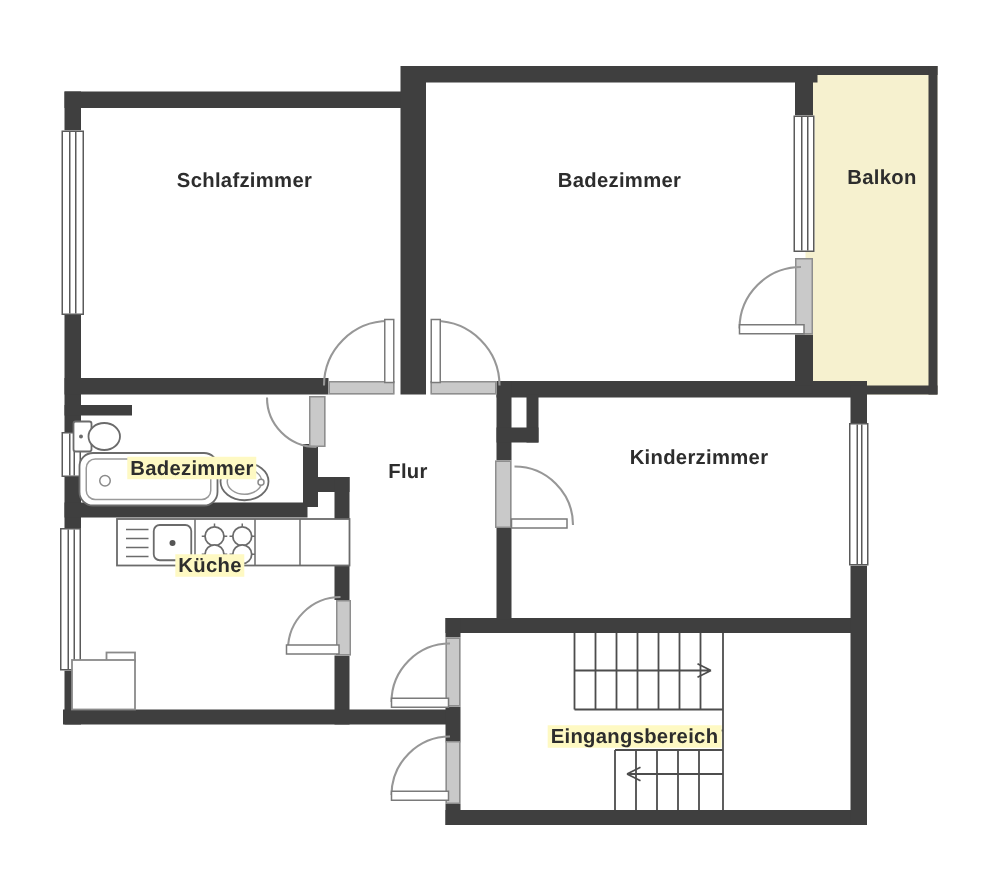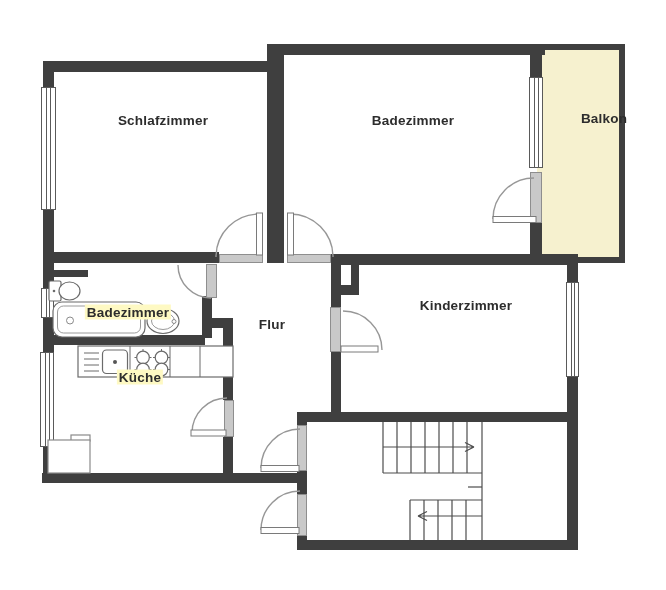--- a/index.html
+++ b/index.html
@@ -141,19 +141,20 @@
       </g>
       <g stroke="#8a8a8a">
         <rect x="71" y="435" width="19" height="6"></rect>
         <rect x="48" y="440" width="42" height="33"></rect>
       </g>
     </g>
   </svg>
 
   <div class="label" style="left:163px;top:120px">Schlafzimmer</div>
   <div class="label" style="left:413px;top:120px">Badezimmer</div>
-  <div class="label" style="left:604px;top:118px">Balkon</div>
+  <div class="label" style="left:588px;top:118px">Balkon</div>
   <div class="label halo" style="left:128px;top:312px">Badezimmer</div>
-  <div class="label" style="left:272px;top:324px">Flur</div>
+  <div class="label" style="left:272px;top:314px">Flur</div>
   <div class="label" style="left:466px;top:305px">Kinderzimmer</div>
   <div class="label halo" style="left:140px;top:377px">Küche</div>
+  <div class="label halo" style="left:423px;top:491px">Eingangsbereich</div>
 
 </div>
 
 </body></html>

